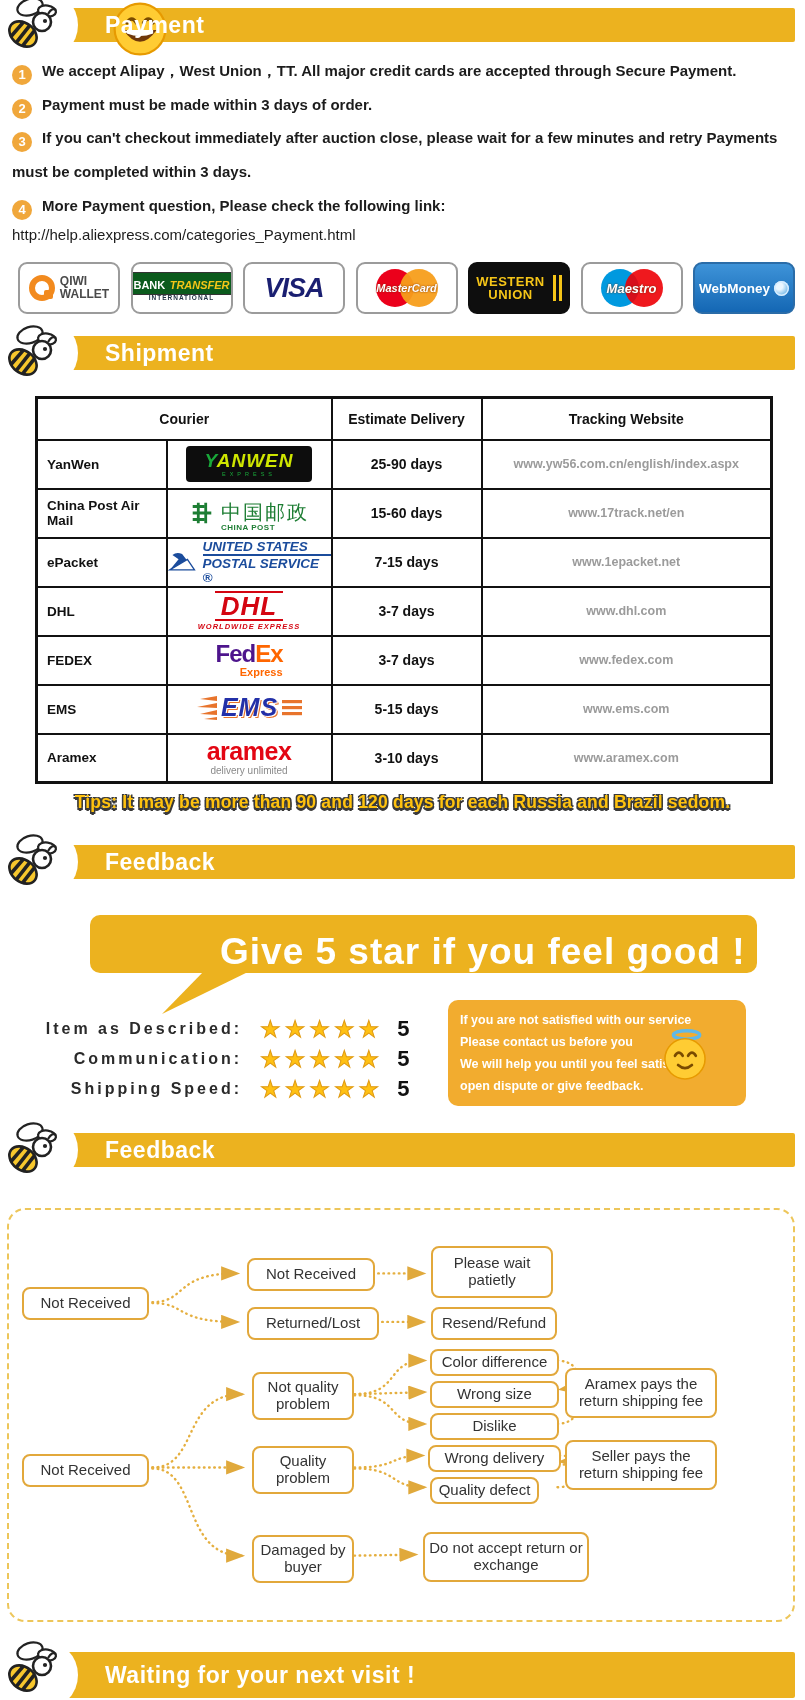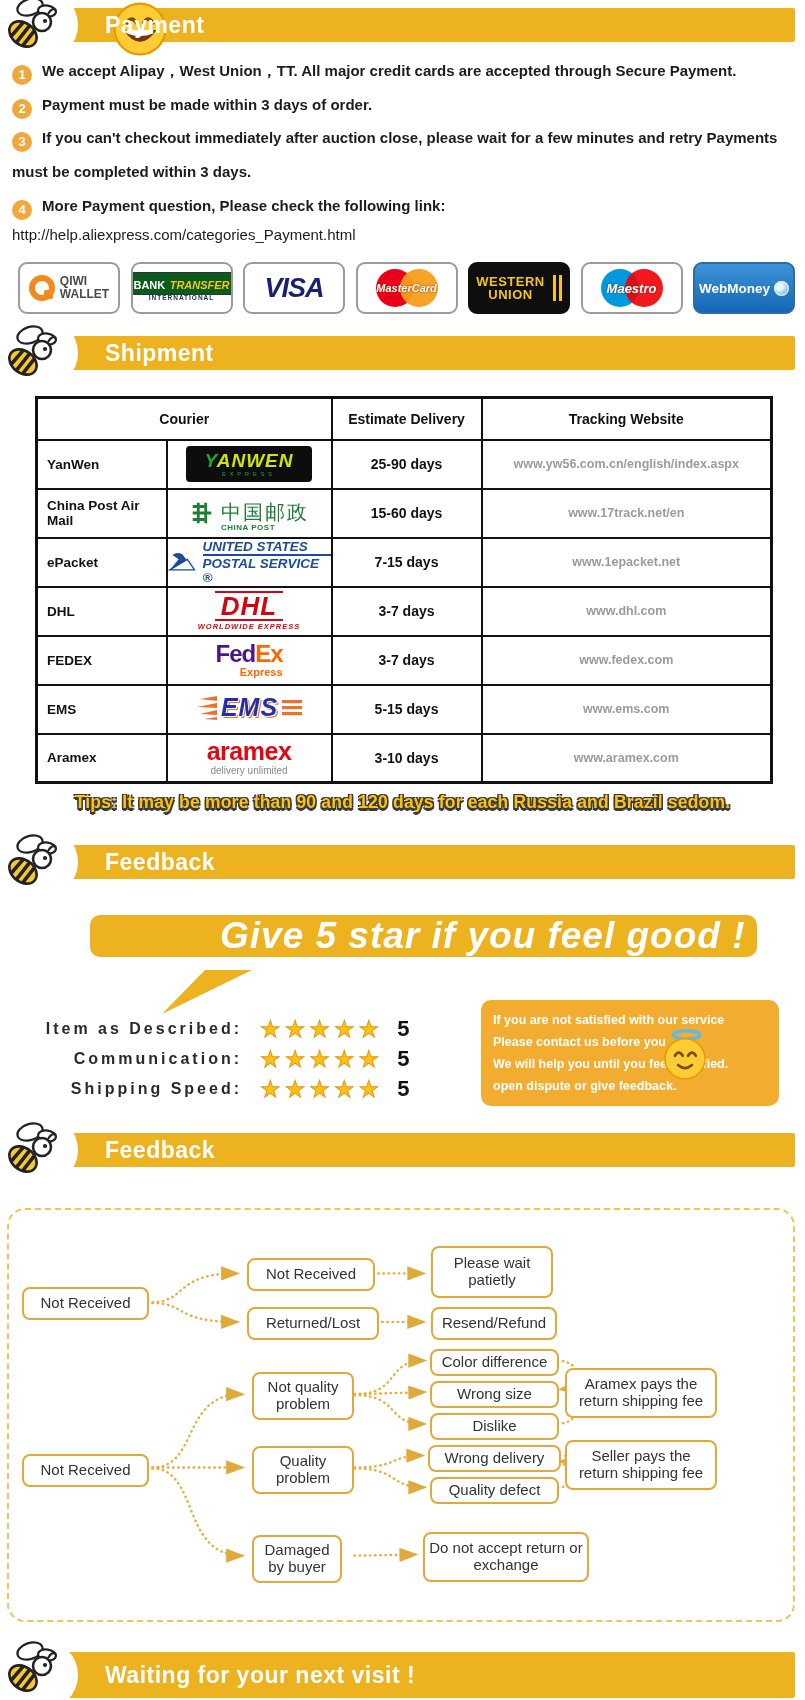--- a/index.html
+++ b/index.html
@@ -99,36 +99,36 @@
   .ems-bars{width:20px;height:18px;margin-left:4px;flex:none;}
   .lg-aramex{flex-direction:column;line-height:1;}
   .ar-main{font-weight:bold;font-size:25px;color:#E30613;letter-spacing:-.5px;}
   .ar-sub{font-size:10px;color:#8a8a8a;margin-top:2px;}
 
   .tips-line{position:absolute;left:0;right:0;top:792px;text-align:center;font-weight:800;font-size:17.5px;
     color:#FFC20E;letter-spacing:.2px;
     text-shadow:-1.5px -1.5px 0 #3a3a3a,1.5px -1.5px 0 #3a3a3a,-1.5px 1.5px 0 #3a3a3a,1.5px 1.5px 0 #3a3a3a,0 2.5px 0 #3a3a3a;}
 
   
-  .banner{position:absolute;left:90px;top:915px;width:667px;height:42px;background:var(--accent);
-    border-radius:10px;display:flex;align-items:flex-end;font-style:italic;}
+  .banner{position:absolute;left:90px;top:915px;width:667px;height:58px;background:var(--accent);
+    border-radius:10px;display:flex;align-items:flex-end;}
   .banner-emoji{position:absolute;left:112px;top:1px;width:56px;height:56px;}
   .banner-text{flex:1;text-align:center;padding-left:130px;padding-right:20px;color:#fff;
     font-weight:bold;font-size:37px;letter-spacing:1px;white-space:nowrap;}
   .banner-tail{position:absolute;left:150px;top:970px;width:110px;height:45px;}
 
   .ratings{position:absolute;left:20px;top:1014px;width:420px;}
   .rating-row{display:flex;align-items:center;height:30px;}
   .rating-label{width:222px;text-align:right;font-weight:bold;font-size:16px;color:#2a2a2a;letter-spacing:3px;flex:none;}
   .rating-stars{margin-left:18px;white-space:nowrap;flex:none;}
   .star{font-size:23px;color:#FFC113;-webkit-text-stroke:1px #E09A12;margin-right:4px;}
   .rating-score{margin-left:14px;font-weight:bold;font-size:22px;color:#111;}
 
   .notice-box{position:absolute;left:448px;top:1000px;width:298px;height:106px;background:#F2AC2F;
-    border-radius:10px;padding:9px 12px;color:#fff;font-weight:bold;font-size:12.5px;line-height:22px;margin-left:33px;}
+    border-radius:10px;padding:9px 12px;color:#fff;font-weight:bold;font-size:12.5px;line-height:22px;}
   .notice-emoji{position:absolute;left:660px;top:1028px;width:50px;height:54px;z-index:2;}
 
   
   .flow{position:absolute;left:7px;top:1208px;width:788px;height:414px;
     border:2px dashed #EDC65A;border-radius:18px;}
   .flow-svg{position:absolute;inset:0;width:100%;height:100%;pointer-events:none;}
   .flow-box{position:absolute;border:2.5px solid var(--flow-border);border-radius:8px;background:#fff;
     display:flex;align-items:center;justify-content:center;text-align:center;
     font-size:15px;color:#333;line-height:1.12;padding:2px 4px;}
 
@@ -453,23 +453,23 @@
       <div class="flow-box" style="left: 238px; top: 97px; width: 132px; height: 33px;">Returned/Lost</div>
       <div class="flow-box" style="left: 422px; top: 97px; width: 126px; height: 33px;">Resend/Refund</div>
       <div class="flow-box" style="left: 421px; top: 139px; width: 129px; height: 27px;">Color difference</div>
       <div class="flow-box" style="left: 243px; top: 162px; width: 102px; height: 48px;">Not quality problem</div>
       <div class="flow-box" style="left: 421px; top: 171px; width: 129px; height: 27px;">Wrong size</div>
       <div class="flow-box" style="left: 421px; top: 203px; width: 129px; height: 27px;">Dislike</div>
       <div class="flow-box" style="left: 556px; top: 158px; width: 152px; height: 50px;">Aramex pays the return shipping fee</div>
       <div class="flow-box" style="left: 419px; top: 235px; width: 133px; height: 27px;">Wrong delivery</div>
       <div class="flow-box" style="left: 13px; top: 244px; width: 127px; height: 33px;">Not Received</div>
       <div class="flow-box" style="left: 243px; top: 236px; width: 102px; height: 48px;">Quality problem</div>
-      <div class="flow-box" style="left: 421px; top: 267px; width: 129px; height: 27px;">Quality defect</div>
+      <div class="flow-box" style="left: 421px; top: 267px; width: 109px; height: 27px;">Quality defect</div>
       <div class="flow-box" style="left: 556px; top: 230px; width: 152px; height: 50px;">Seller pays the return shipping fee</div>
-      <div class="flow-box" style="left: 243px; top: 325px; width: 90px; height: 48px;">Damaged by buyer</div>
+      <div class="flow-box" style="left: 243px; top: 325px; width: 102px; height: 48px;">Damaged by buyer</div>
       <div class="flow-box" style="left: 414px; top: 322px; width: 166px; height: 50px;">Do not accept return or exchange</div>
     </div>
 
   <div class="section-head footer-head" style="top:1652px">
     <div class="section-bar">
       <span class="section-title">Waiting for your next visit !</span>
     </div>
     <div class="bee-slot"><svg viewBox="0 0 64 60" width="64" height="60">
   <ellipse cx="30" cy="13" rx="13" ry="8" fill="#fff" stroke="#222" stroke-width="2.2" transform="rotate(-18 30 13)"></ellipse>
   <ellipse cx="47" cy="17" rx="9" ry="5.5" fill="#fff" stroke="#222" stroke-width="2.2" transform="rotate(8 47 17)"></ellipse>

